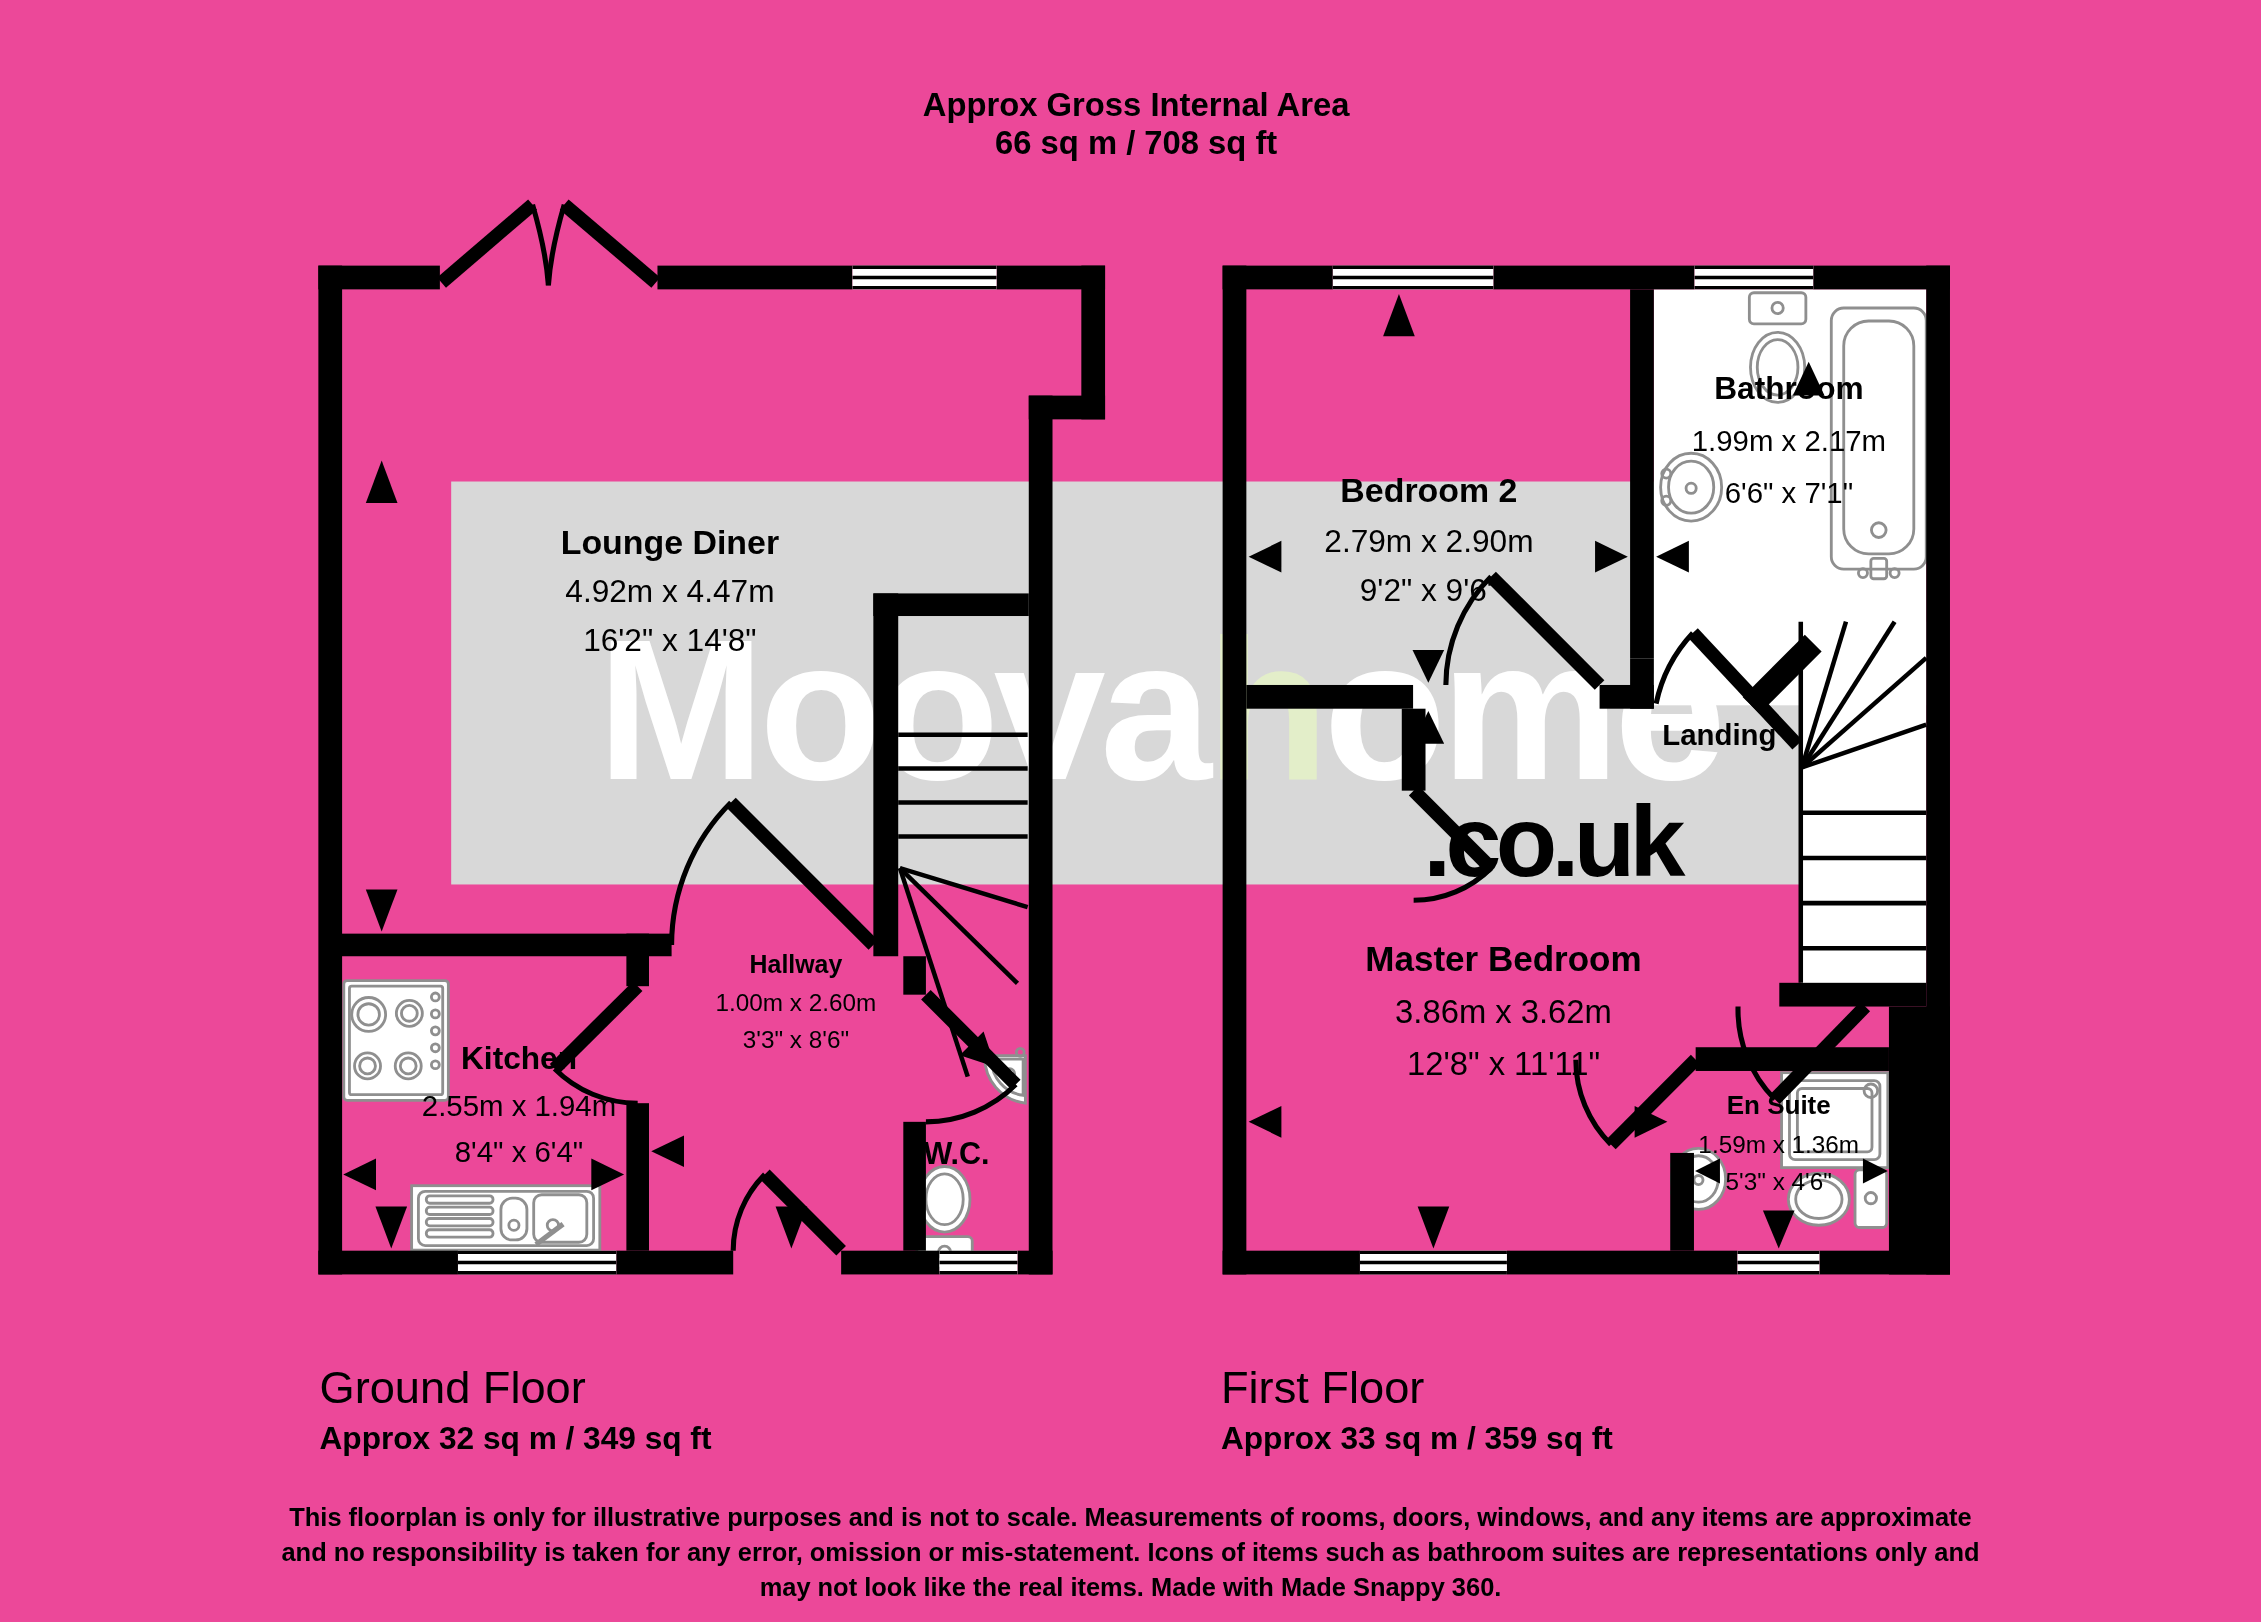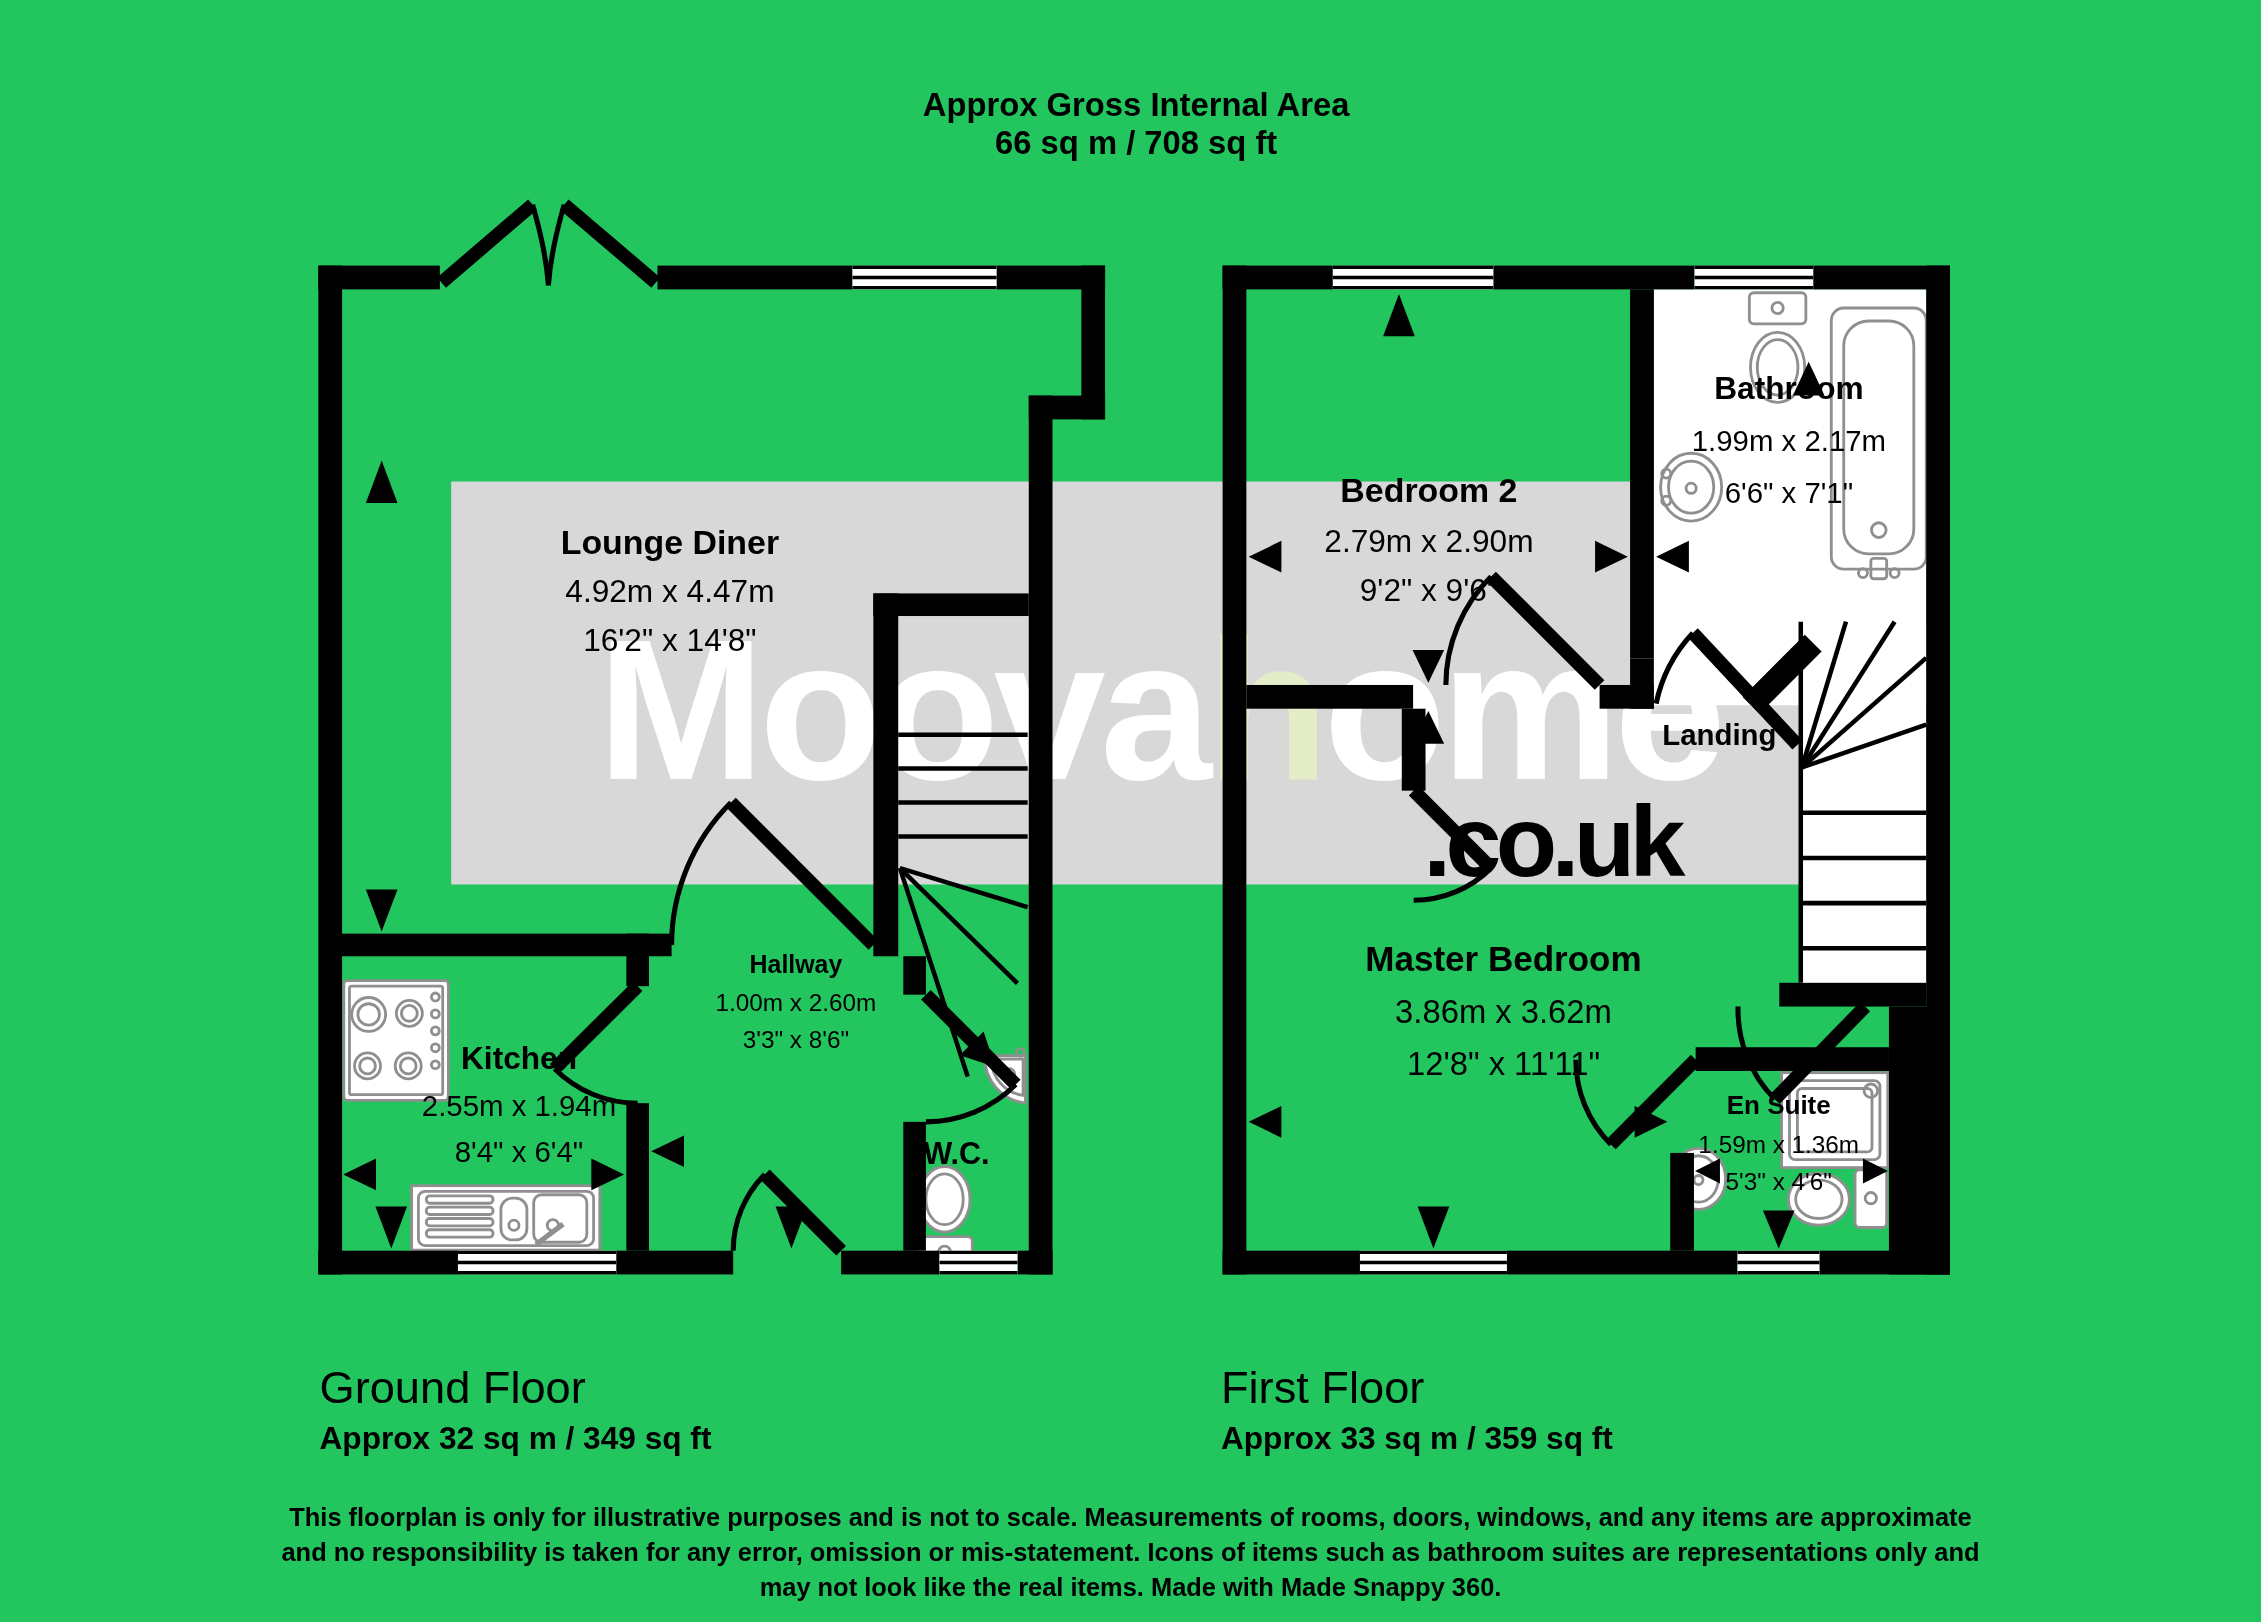--- a/index.html
+++ b/index.html
@@ -1,16 +1,16 @@
 <!DOCTYPE html>
 <html style="font-size:9px"><head>
 <meta charset="utf-8">
 <style>
   html,body{margin:0;padding:0;background:#ffffff;width:2261px;height:1622px;}
-  #stage{position:relative;width:2261px;height:1622px;background:#22c55e;overflow:hidden;}
+  #stage{position:relative;width:2261px;height:1622px;background:#ec4899;overflow:hidden;}
   svg{display:block;}
   text{font-family:"Liberation Sans", sans-serif;fill:#000;}
   .bold{font-weight:bold;}
   .wm{font-weight:bold;letter-spacing:-10px;}
   .wall{fill:#000000;}
   .fix{fill:#ffffff;stroke:#8f8f8f;stroke-width:5;}
   .fixl{fill:none;stroke:#8f8f8f;stroke-width:5;}
   .tread{stroke:#000;stroke-width:8;fill:none;}
   .leaf{stroke:#000;stroke-width:24;fill:none;}
   .arc{stroke:#000;stroke-width:9;fill:none;}

